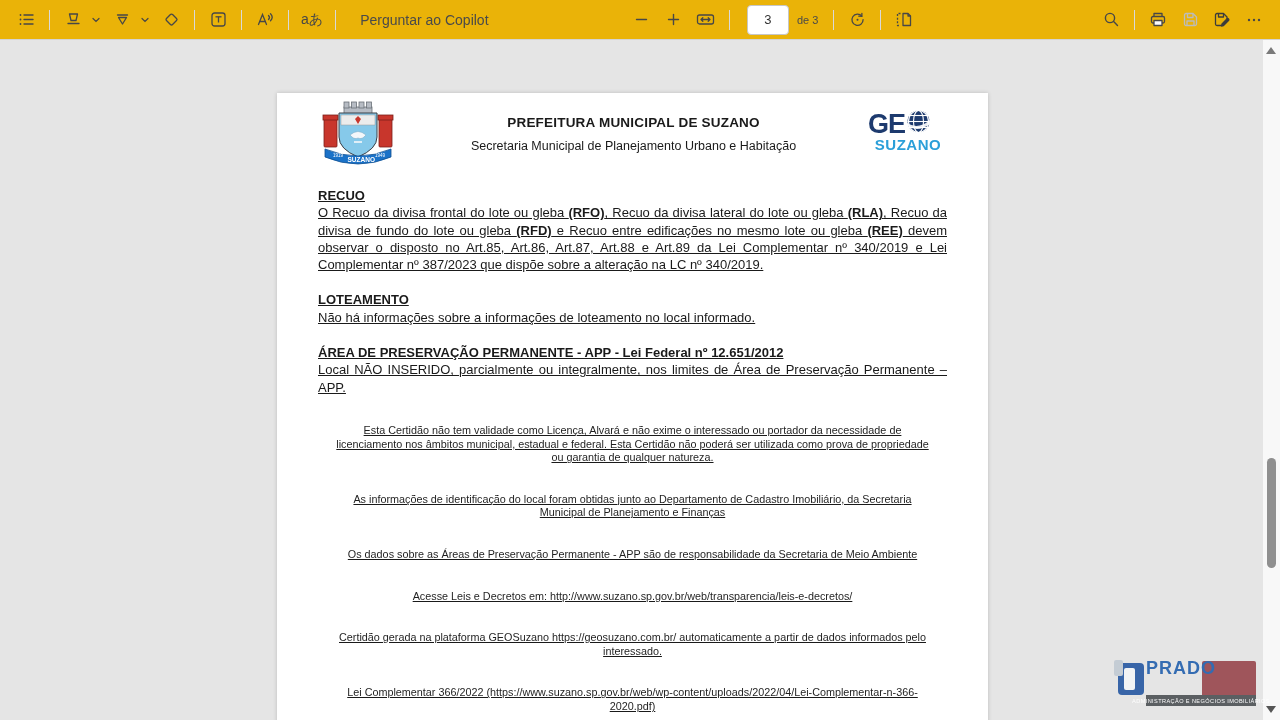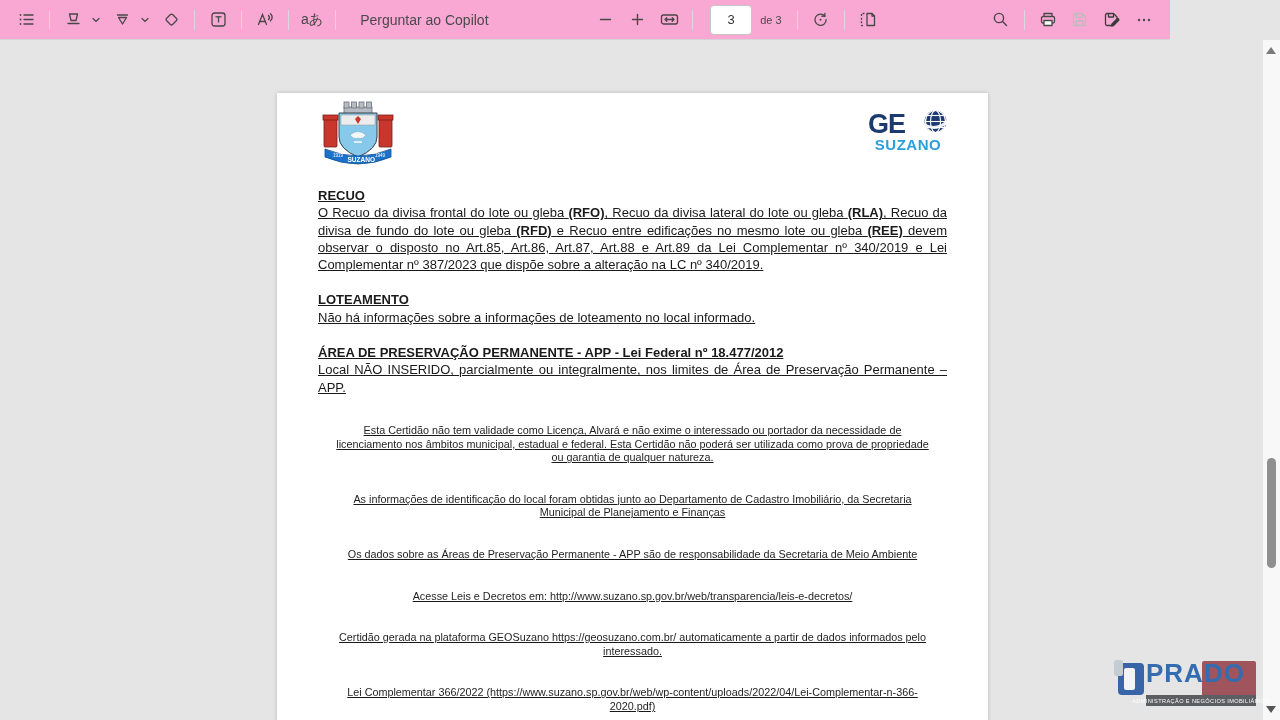--- a/index.html
+++ b/index.html
@@ -3,22 +3,22 @@
 <meta charset="utf-8">
 <style>
   html,body{margin:0;padding:0;}
   body{
     width:1280px;height:720px;overflow:hidden;position:relative;
     background:#e5e5e5;font-family:"Liberation Sans",sans-serif;
     -webkit-font-smoothing:antialiased;
   }
   
   .toolbar{
-    position:absolute;top:0;left:0;width:1170px;height:40px;
-    background:#f9a8d4;border-bottom:1px solid #d4d4d4;
+    position:absolute;top:0;left:0;width:1280px;height:40px;
+    background:#eab308;border-bottom:1px solid #d4d4d4;
     display:flex;align-items:center;box-sizing:border-box;
     z-index:30;color:#444;
   }
   .tb-group{display:flex;align-items:center;height:40px;}
   .tb-left{padding-left:10px;flex:0 0 auto;}
   .tb-center{margin-left:auto;margin-right:auto;transform:translateX(30px);}
   .tb-right{padding-right:10px;flex:0 0 auto;margin-left:auto;}
   .tb-btn{
     height:30px;min-width:30px;border-radius:4px;border:none;background:transparent;
     display:flex;align-items:center;justify-content:center;cursor:pointer;
@@ -45,21 +45,21 @@
   }
   .doc-header{
     display:flex;justify-content:space-between;align-items:flex-start;
     padding:8px 40px 0 40px;height:80px;box-sizing:border-box;
   }
   .crest{width:82px;height:72px;flex:0 0 auto;}
   .head-titles{flex:1;text-align:center;padding-top:14px;}
   .head-title{font-size:13.5px;font-weight:bold;letter-spacing:.2px;}
   .head-subtitle{font-size:12.5px;margin-top:9px;}
   .geo-logo{width:80px;flex:0 0 auto;text-align:center;padding-top:8px;}
-  .geo-top{display:flex;align-items:center;justify-content:space-between;}
+  .geo-top{display:flex;align-items:center;justify-content:flex-start;}
   .geo-ge{font-size:27px;font-weight:bold;color:#1d3a6e;letter-spacing:-1px;line-height:26px;}
   .geo-globe{margin-left:1px;}
   .geo-suzano{font-size:15px;font-weight:bold;color:#2b9fd9;letter-spacing:.5px;margin-top:-2px;}
   .page-body{padding:0 41px;margin-top:14px;text-decoration:underline;}
   .section{margin-bottom:18px;font-size:13px;line-height:17.3px;}
   .sec-heading{font-weight:bold;}
   .sec-body{text-align:justify;}
   .notes{padding:0 14px;margin-top:0;}
   .note{
     font-size:10.8px;line-height:13.6px;text-align:center;color:#1f1f1f;
@@ -90,21 +90,21 @@
   .wm-icon{
     position:absolute;left:0;top:2px;width:26px;height:32px;background:#2f5fa5;border-radius:4px;
   }
   .wm-icon-door{
     position:absolute;left:6px;top:5px;width:11px;height:22px;background:#f2f4f6;border-radius:2px;
   }
   .wm-icon-tab{
     position:absolute;left:-4px;top:-3px;width:9px;height:16px;background:#c3cbd4;border-radius:2px;
   }
   .wm-text{
-    position:absolute;left:28px;top:-3px;font-size:26px;font-weight:bold;color:#2b66b0;
+    position:absolute;left:28px;top:-3px;font-size:18px;font-weight:bold;color:#2b66b0;
     letter-spacing:1px;font-family:"Liberation Sans",sans-serif;
   }
   .wm-bar{
     position:absolute;left:28px;right:0;bottom:2px;height:11px;background:#54585c;
     color:#fff;font-size:5.6px;display:flex;align-items:center;justify-content:center;
     letter-spacing:.4px;white-space:nowrap;
   }
 </style>
 </head>
 <body>
@@ -314,20 +314,24 @@
           <rect x="24" y="14" width="34" height="10" fill="#ececec" stroke="#9a9a9a" stroke-width="0.5"></rect>
           <path d="M41 15 l3 3 -3 5 -3 -5 Z" fill="#c8362c"></path>
           <path d="M33 34 q8 -7 16 0 q-4 5 -8 3 q-4 2 -8 -3 Z" fill="#f4f7fa" stroke="#7aa8c4" stroke-width="0.5"></path>
           <path d="M37 40 h8 v2 h-8 Z" fill="#dfeef7"></path>
 
           <path d="M8 48 Q41 62 74 48 L74 56 Q41 70 8 56 Z" fill="#1b72c8" stroke="#0f4f91" stroke-width="0.8"></path>
           <text x="16" y="56" font-size="4.5" fill="#ffffff" font-family="Liberation Sans, sans-serif">1919</text>
           <text x="30.5" y="60.5" font-size="6.5" font-weight="bold" fill="#ffffff" font-family="Liberation Sans, sans-serif">SUZANO</text>
           <text x="58" y="56" font-size="4.5" fill="#ffffff" font-family="Liberation Sans, sans-serif">1949</text>
         </svg>
+      </div>
+      <div class="head-titles">
+        <div class="head-title">PREFEITURA MUNICIPAL DE SUZANO</div>
+        <div class="head-subtitle">Secretaria Municipal de Planejamento Urbano e Habitação</div>
       </div>
       <div class="geo-logo">
         <div class="geo-top">
           <span class="geo-ge">GE</span>
           <span class="geo-globe">
             <svg width="25" height="25" viewBox="0 0 25 25">
               <circle cx="12.5" cy="12.5" r="11" fill="#1d3a6e"></circle>
               <g stroke="#ffffff" stroke-width="1.1" fill="none">
                 <ellipse cx="12.5" cy="12.5" rx="5" ry="11"></ellipse>
                 <ellipse cx="12.5" cy="12.5" rx="10" ry="11"></ellipse>
@@ -350,21 +354,21 @@
     <div class="sec-body"><span>O Recuo da divisa frontal do lote ou gleba </span><b>(RFO)</b><span>, Recuo da divisa lateral do lote ou gleba </span><b>(RLA)</b><span>, Recuo da divisa de fundo do lote ou gleba </span><b>(RFD)</b><span> e Recuo entre edificações no mesmo lote ou gleba </span><b>(REE)</b><span> devem observar o disposto no Art.85, Art.86, Art.87, Art.88 e Art.89 da Lei Complementar nº 340/2019 e Lei Complementar nº 387/2023 que dispõe sobre a alteração na LC nº 340/2019.</span></div>
   </div>
 
   <div class="section">
     <div class="sec-heading">LOTEAMENTO</div>
     <div class="sec-body"><span>Não há informações sobre a informações de loteamento no local informado.</span></div>
   </div>
 
 
   <div class="section">
-    <div class="sec-heading">ÁREA DE PRESERVAÇÃO PERMANENTE - APP - Lei Federal nº 18.477/2012</div>
+    <div class="sec-heading">ÁREA DE PRESERVAÇÃO PERMANENTE - APP - Lei Federal nº 12.651/2012</div>
     <div class="sec-body"><span>Local NÃO INSERIDO, parcialmente ou integralmente, nos limites de Área de Preservação Permanente – APP.</span></div>
   </div>
 </div>
       <div class="notes" id="notes">
   <div class="note">Esta Certidão não tem validade como Licença, Alvará e não exime o interessado ou portador da necessidade de licenciamento nos âmbitos municipal, estadual e federal. Esta Certidão não poderá ser utilizada como prova de propriedade ou garantia de qualquer natureza.</div>
 
   <div class="note">As informações de identificação do local foram obtidas junto ao Departamento de Cadastro Imobiliário, da Secretaria Municipal de Planejamento e Finanças</div>
 
   <div class="note">Os dados sobre as Áreas de Preservação Permanente - APP são de responsabilidade da Secretaria de Meio Ambiente</div>
 

